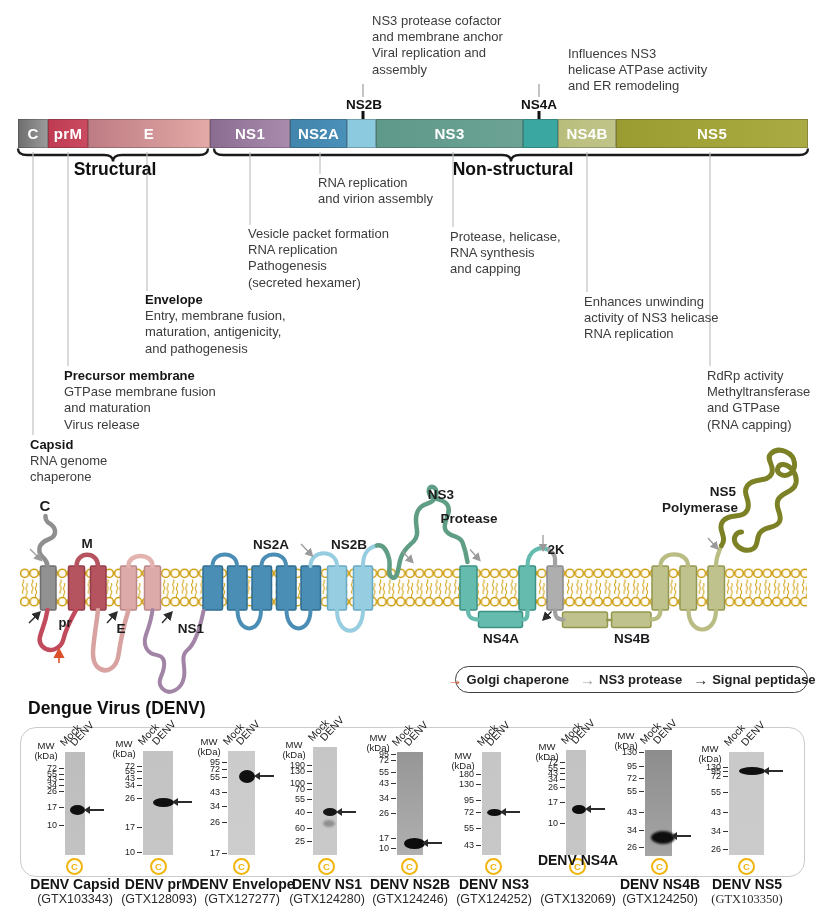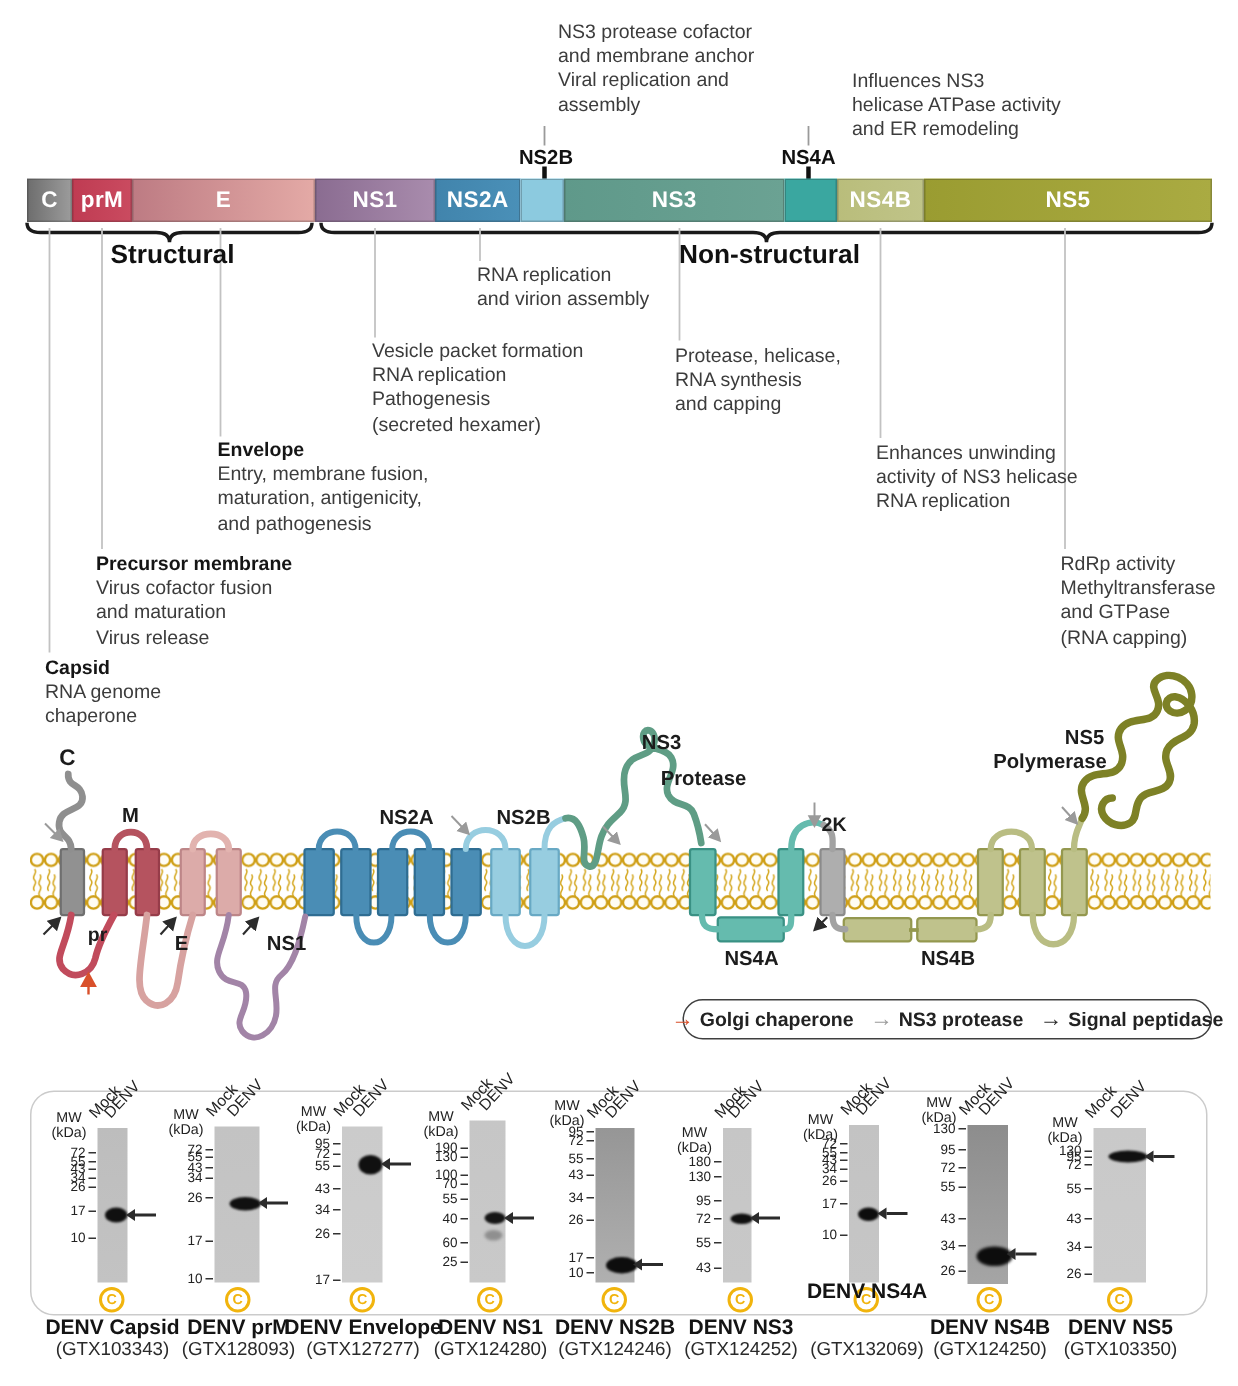--- a/index.html
+++ b/index.html
@@ -196,21 +196,21 @@
         <div>helicase ATPase activity</div>
         <div>and ER remodeling</div>
       </div>
       <div class="ann" style="left: 30px; top: 437px;">
         <div class="ann-title">Capsid</div>
         <div>RNA genome</div>
         <div>chaperone</div>
       </div>
       <div class="ann" style="left: 64px; top: 368px;">
         <div class="ann-title">Precursor membrane</div>
-        <div>Virus cofactor fusion</div>
+        <div>GTPase membrane fusion</div>
         <div>and maturation</div>
         <div>Virus release</div>
       </div>
       <div class="ann" style="left: 145px; top: 292px;">
         <div class="ann-title">Envelope</div>
         <div>Entry, membrane fusion,</div>
         <div>maturation, antigenicity,</div>
         <div>and pathogenesis</div>
       </div>
       <div class="ann" style="left: 248px; top: 226px;">
@@ -263,20 +263,21 @@
       <div class="leg-item">
         <div class="leg-arrow" style="color: rgb(154, 154, 154);">→</div>
         <div>NS3 protease</div>
       </div>
       <div class="leg-item">
         <div class="leg-arrow" style="color: rgb(44, 44, 44);">→</div>
         <div>Signal peptidase</div>
       </div>
     </div>
 
+  <div id="blot-title">Dengue Virus (DENV)</div>
   <div id="blot-panel"></div>
   <div id="blot-layer">
       <div class="mw-h" style="left: 29px; top: 741px;">
         <div>MW</div>
         <div>(kDa)</div>
       </div>
       <div class="tick-l" style="left: 35px; top: 763px;">72</div>
       <div class="tick-d" style="left: 58.5px; top: 767.5px;"></div>
       <div class="tick-l" style="left: 35px; top: 769px;">55</div>
       <div class="tick-d" style="left: 58.5px; top: 773.5px;"></div>
@@ -501,16 +502,16 @@
       <div class="tick-d" style="left: 722.5px; top: 830.5px;"></div>
       <div class="tick-l" style="left: 699px; top: 844px;">26</div>
       <div class="tick-d" style="left: 722.5px; top: 848.5px;"></div>
       <div class="lane" style="left: 729px; top: 752px; width: 35px; height: 103px; background: linear-gradient(rgb(201, 201, 201), rgb(203, 203, 203));"></div>
       <div class="lane-lab" style="left: 730px; top: 737px;">Mock</div>
       <div class="lane-lab" style="left: 747px; top: 737px;">DENV</div>
       <div class="band" style="left: 739px; top: 767px; width: 26px; height: 8px; background: rgb(16, 16, 16); filter: blur(0.7px);"></div>
       <div class="b-arrow" style="left: 769px; top: 770px;"></div>
       <div class="c-icon" style="left: 738px; top: 858px;">C</div>
       <div class="cap-name" style="left: 682px; top: 876px;">DENV NS5</div>
-      <div class="cap-cat" style="left: 682px; top: 892px;">(GTX103350)</div>
+      <div class="cap-cat" style="left: 682px; top: 892px; font-family: Liberation Serif, serif;">(GTX103350)</div>
     </div>
 
 </div>
 
 </body></html>

